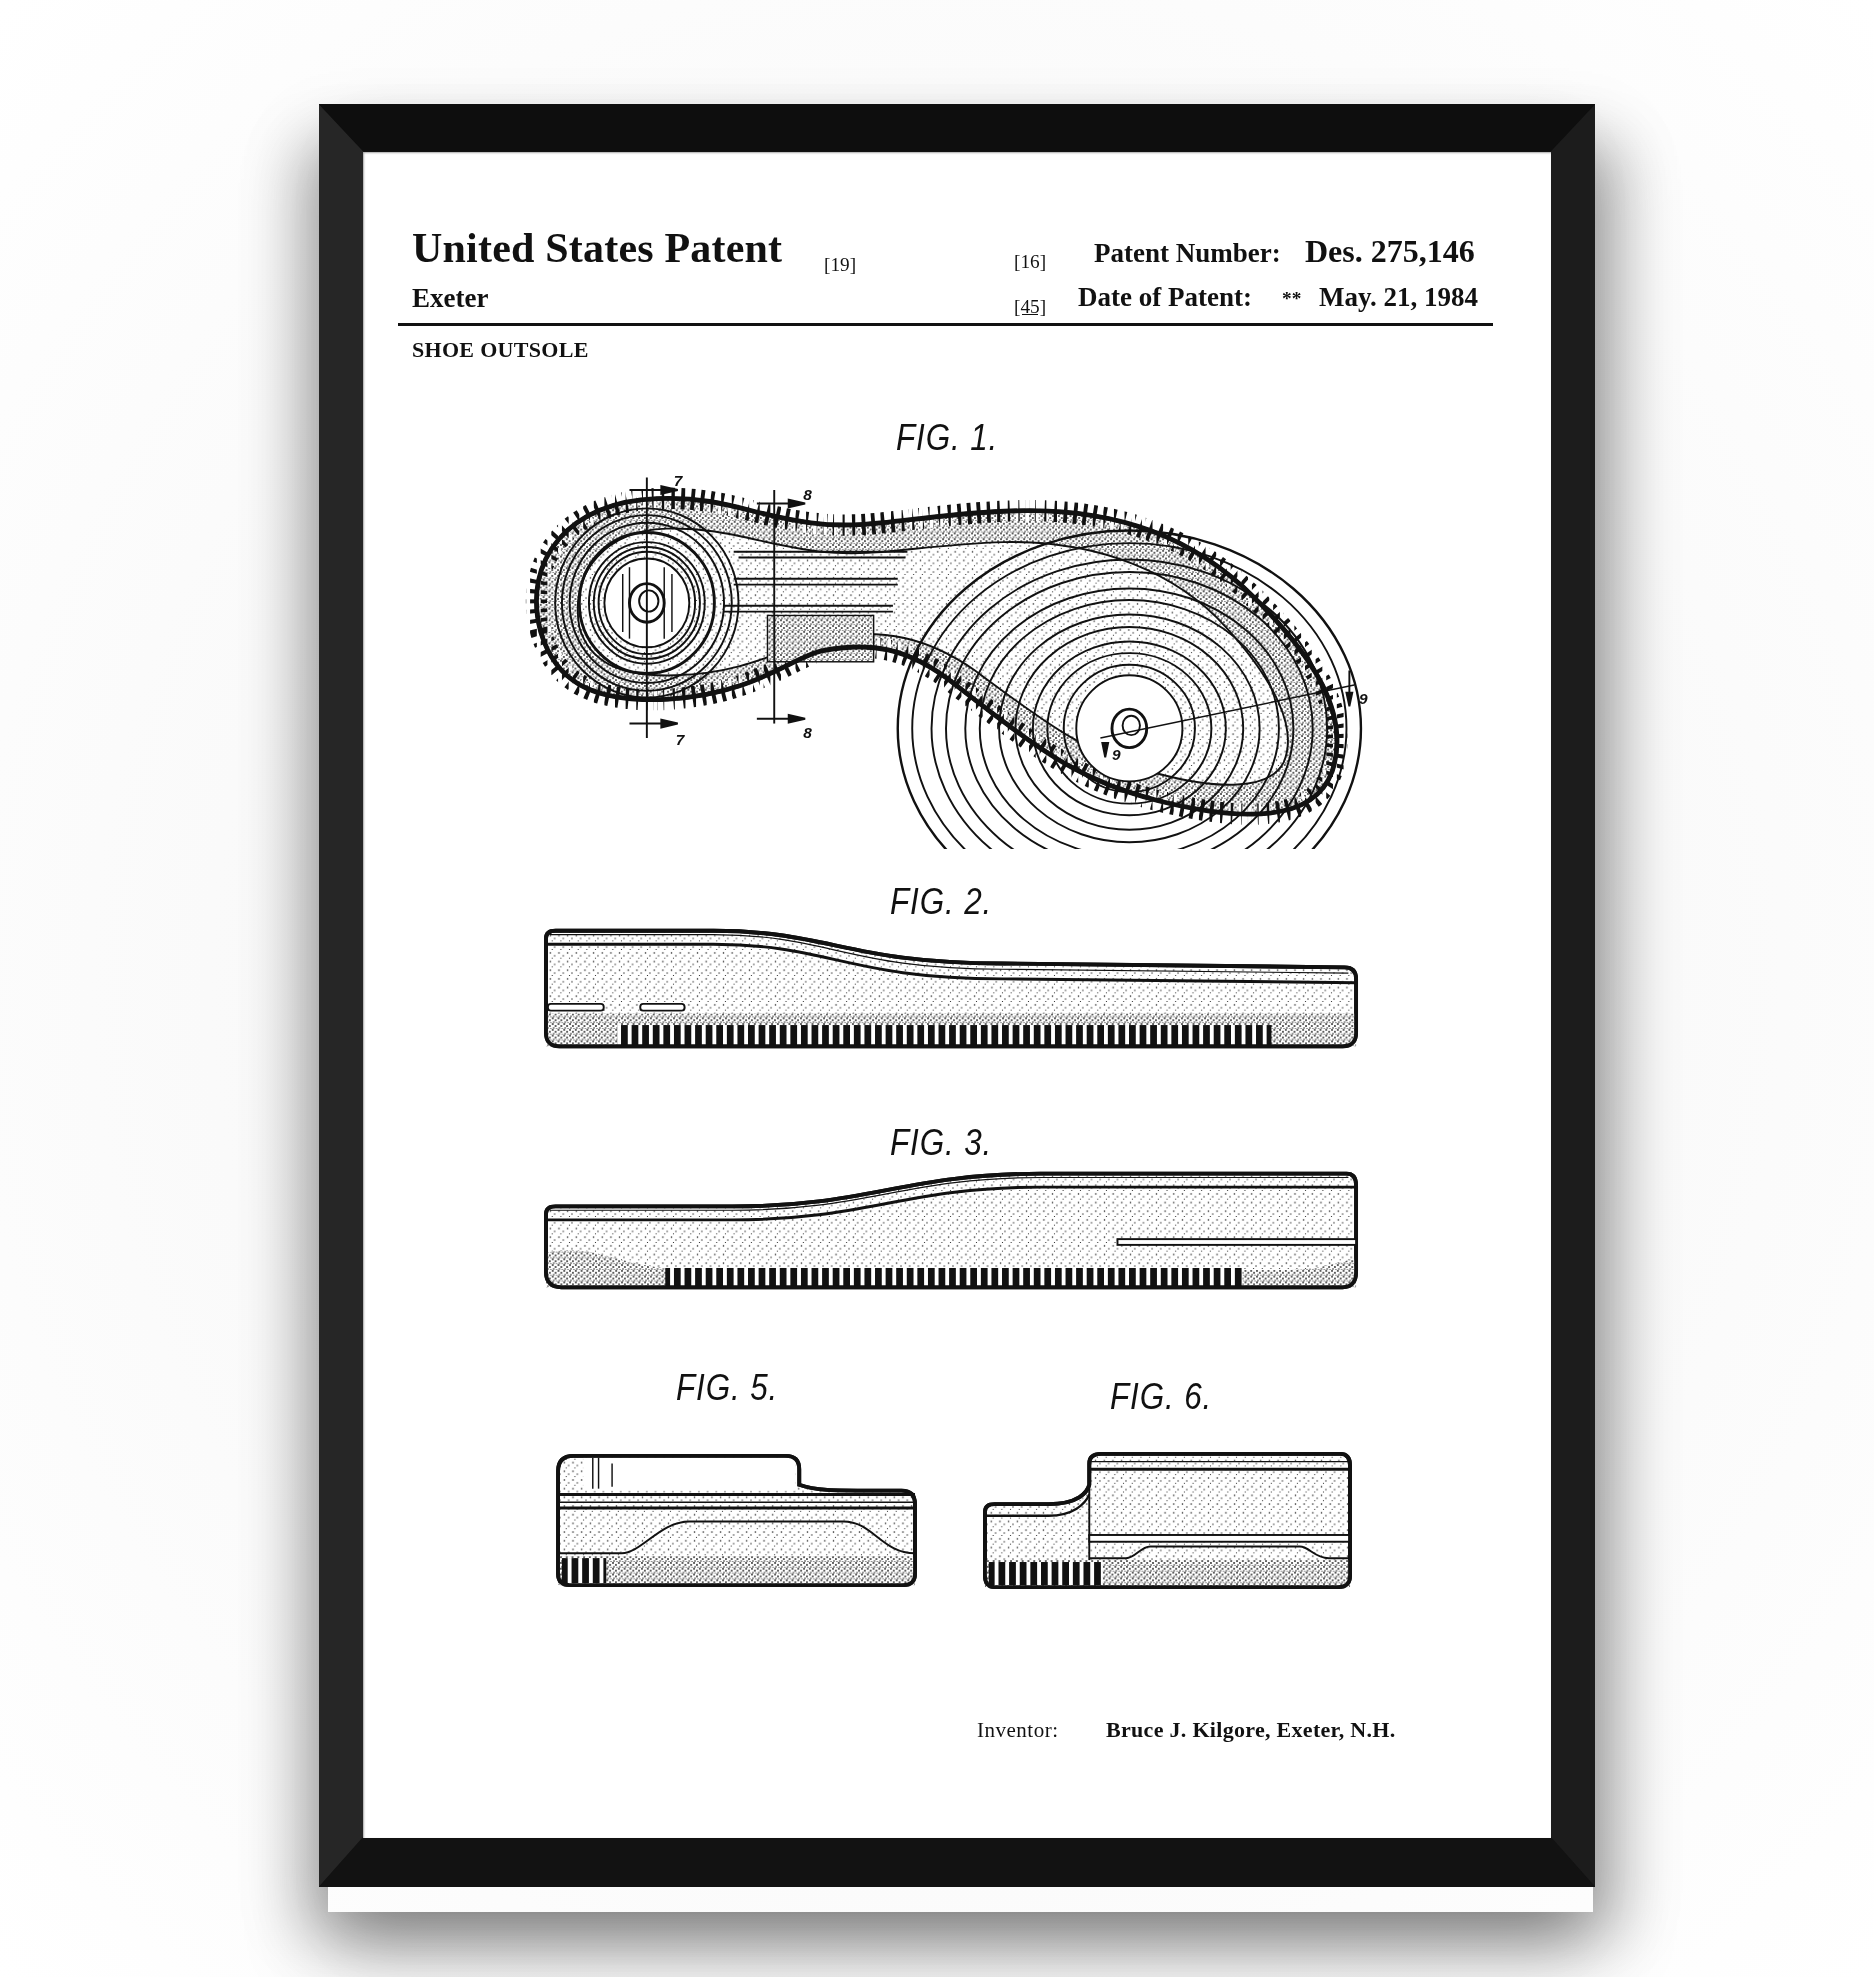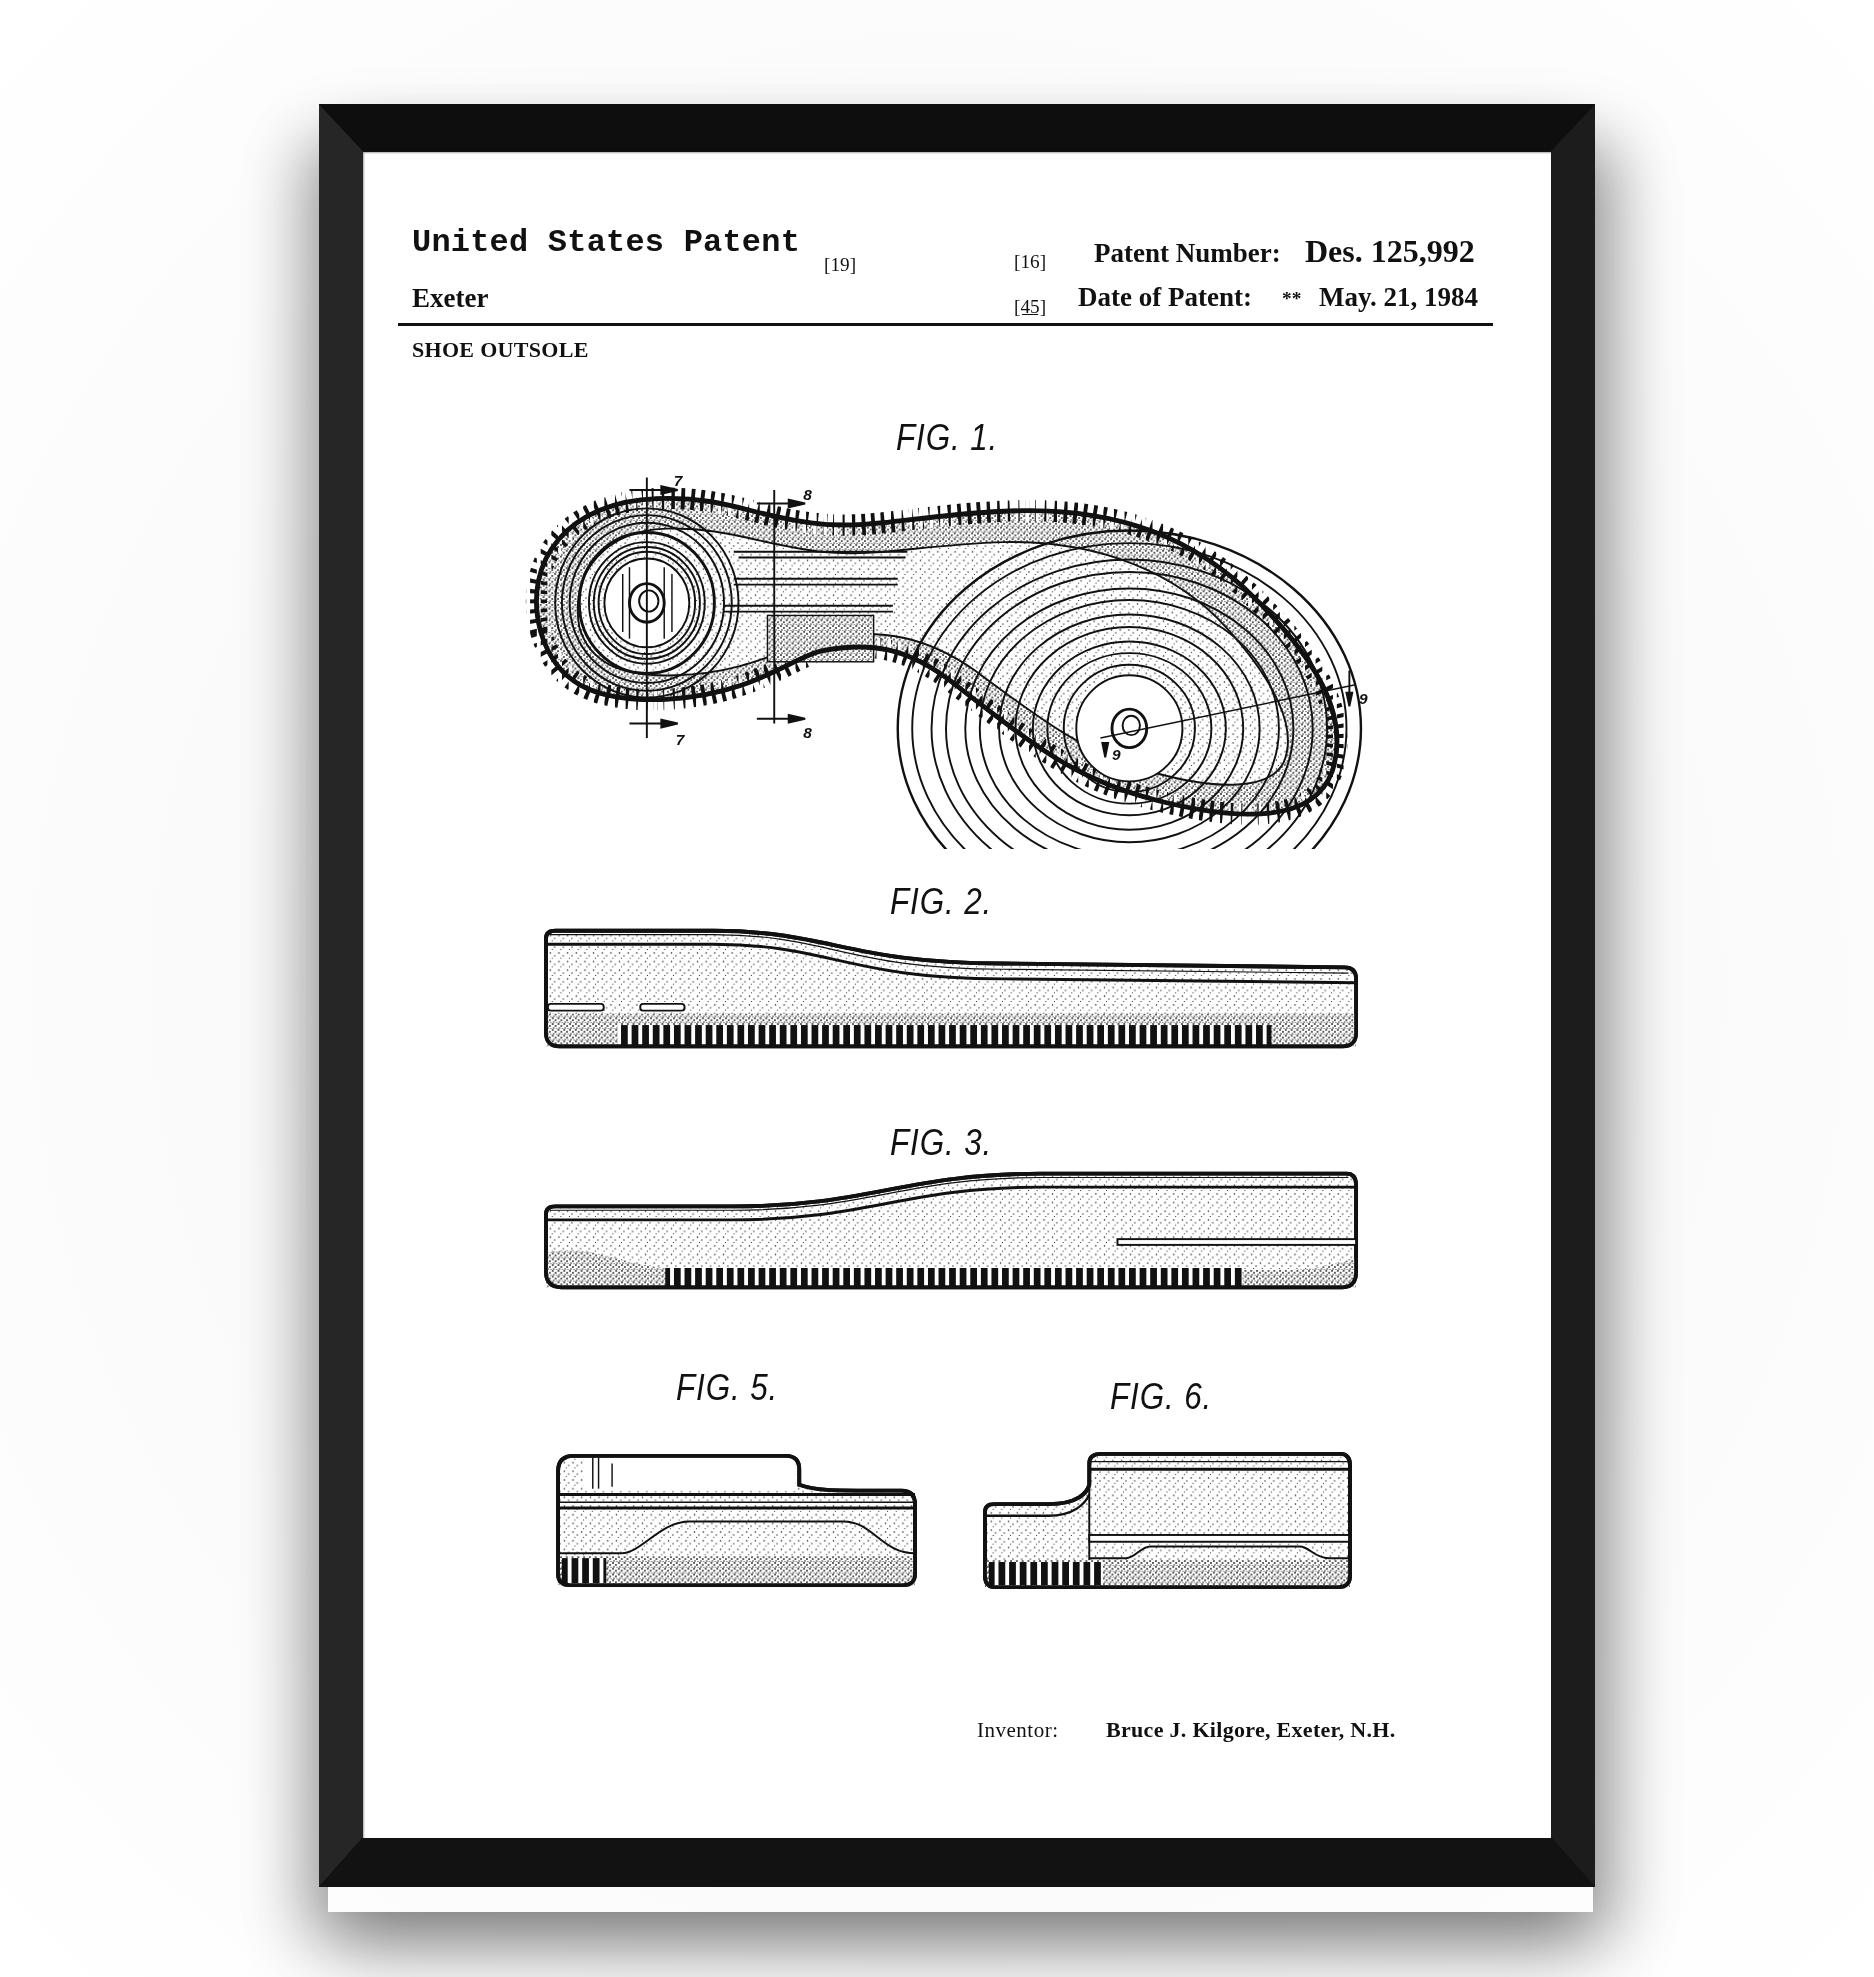--- a/index.html
+++ b/index.html
@@ -17,21 +17,21 @@
     position: absolute; left: 319px; top: 104px; width: 1276px; height: 1783px;
     background: #141414; box-sizing: border-box;
   }
   .frame-bevel { position: absolute; inset: 0; pointer-events: none; }
   .mat {
     position: absolute; left: 363px; top: 152px; width: 1188px; height: 1686px;
     background: #ffffff;
     box-shadow: inset 1px 1px 1.9px rgba(0,0,0,0.35);
   }
   .txt { position: absolute; color: #111; white-space: nowrap; }
-  .title { font-weight: bold; font-size: 32px; letter-spacing: 0.2px; font-family: Liberation Mono, monospace; }
+  .title { font-weight: bold; font-size: 42px; letter-spacing: 0.2px; }
   .bracket { font-size: 19.3px; font-weight: normal; margin-top: 8px; }
   .hdr-label { font-weight: bold; font-size: 27px; }
   .hdr-value { font-weight: bold; font-size: 32px; }
   .name { font-weight: bold; font-size: 27px; }
   .subject { font-weight: bold; font-size: 22px; letter-spacing: 0.3px; }
   .stars { font-weight: bold; font-size: 19.3px; position: relative; top: 5.8px; }
   .rule { position: absolute; left: 398px; top: 323px; width: 1095px; height: 2.9px; background: #111; }
   .figlabel {
     position: absolute; font-family: "Liberation Sans", "DejaVu Sans", sans-serif;
     font-style: italic; font-size: 37px; color: #111; transform: scaleX(0.85); transform-origin: left top;
@@ -60,21 +60,21 @@
 </div>
 
 <div class="mat"></div>
 
 <div class="txt title" style="left:412px; top:224px;">United States Patent</div>
 <div class="txt bracket" style="left:824px; top:246px;">[19]</div>
 <div class="txt name" style="left:412px; top:283px;">Exeter</div>
 
 <div class="txt bracket" style="left:1014px; top:243px;">[16]</div>
 <div class="txt hdr-label" style="left:1078px; top:238px;margin-left:16px;">Patent Number:</div>
-<div class="txt hdr-value" style="left:1305px; top:233px;">Des. 125,992</div>
+<div class="txt hdr-value" style="left:1305px; top:233px;">Des. 275,146</div>
 
 <div class="txt bracket" style="left:1014px; top:288px;text-decoration:underline;">[45]</div>
 <div class="txt hdr-label" style="left:1078px; top:282px;">Date of Patent:</div>
 <div class="txt stars" style="left:1282px; top:288px;">**</div>
 <div class="txt hdr-label" style="left:1319px; top:282px;">May. 21, 1984</div>
 
 <div class="rule"></div>
 
 <div class="txt subject" style="left:412px; top:337px;">SHOE OUTSOLE</div>
 

